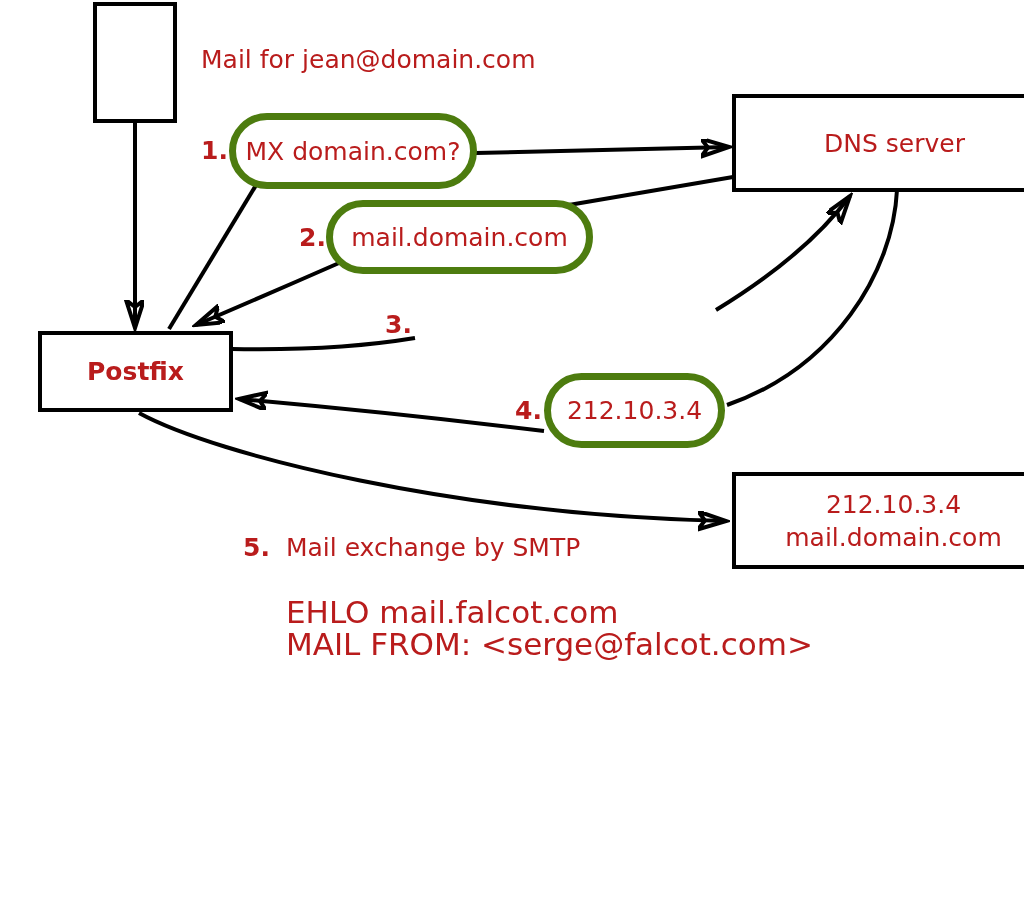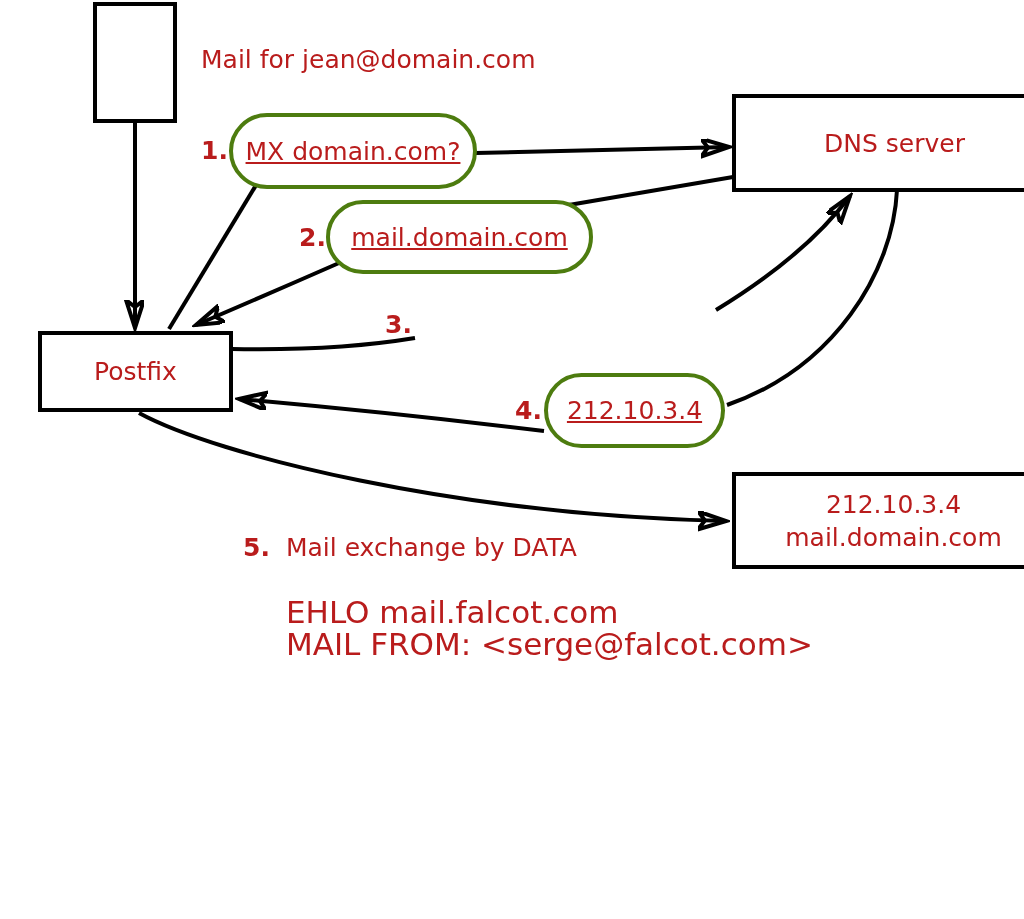--- a/index.html
+++ b/index.html
@@ -29,29 +29,28 @@
     align-items: center;
     justify-content: center;
     z-index: 2;
     font-size: 25px;
     text-align: right;
   }
   .pill {
     position: absolute;
     box-sizing: border-box;
     background: #ffffff;
-    border: 4px solid #4d7c0f;
+    border: 7px solid #4d7c0f;
     border-radius: 40px;
     display: flex;
     align-items: center;
     justify-content: center;
     z-index: 2;
     font-size: 25px;
     white-space: nowrap;
-    text-decoration: underline;
   }
   .stepnum {
     position: absolute;
     z-index: 3;
     font-size: 25px;
     font-weight: bold;
     text-align: right;
   }
   #mail-note {
     position: absolute;
@@ -107,21 +106,21 @@
     <path d="M680,310 Q770,255 814,196" marker-end="url(#arrow)"></path>
     <path d="M861,190 C857,272 798,368 691,405"></path>
     <path d="M508,431 Q350,412 203,399" marker-end="url(#arrow)"></path>
     <path d="M103,413 C180,455 420,515 690,521" marker-end="url(#arrow)"></path>
   </svg>
 
   <div id="envelope"></div>
 
   <div id="mail-note">Mail for jean@domain.com</div>
 
-  <div class="node" id="postfix-node" style="left:2px; top:331px; width:195px; height:81px;">
+  <div class="node" id="postfix-node" style="left:2px; top:331px; width:195px; height:81px;font-weight:bold;">
     <span>Postfix</span>
   </div>
 
   <div class="node" id="dns-node" style="left:696px; top:94px; width:325px; height:98px;">
     <span>DNS server</span>
   </div>
 
   <div class="node" id="mail-server-node" style="left:696px; top:472px; width:323px; height:97px;">
     <span>212.10.3.4</span>
     <span>mail.domain.com</span>
@@ -138,21 +137,21 @@
   </div>
 
   <div class="stepnum" style="left:324px; top:310px; width:52px;">3.</div>
 
   <div class="stepnum" style="left:454px; top:396px; width:52px;">4.</div>
   <div class="pill" style="left:508px; top:373px; width:181px; height:75px;">
     <span>212.10.3.4</span>
   </div>
 
   <div id="step5">
-    <span class="num">5.</span><span>Mail exchange by DATA</span>
+    <span class="num">5.</span><span>Mail exchange by SMTP</span>
   </div>
 
   <div id="smtp-session">EHLO mail.falcot.com
 MAIL FROM: &lt;serge@falcot.com&gt;
 RCPT TO: &lt;jean@domain.com&gt;
 DATA
 [...]
 Subject: Let's meet
 
 Hello Jean,

